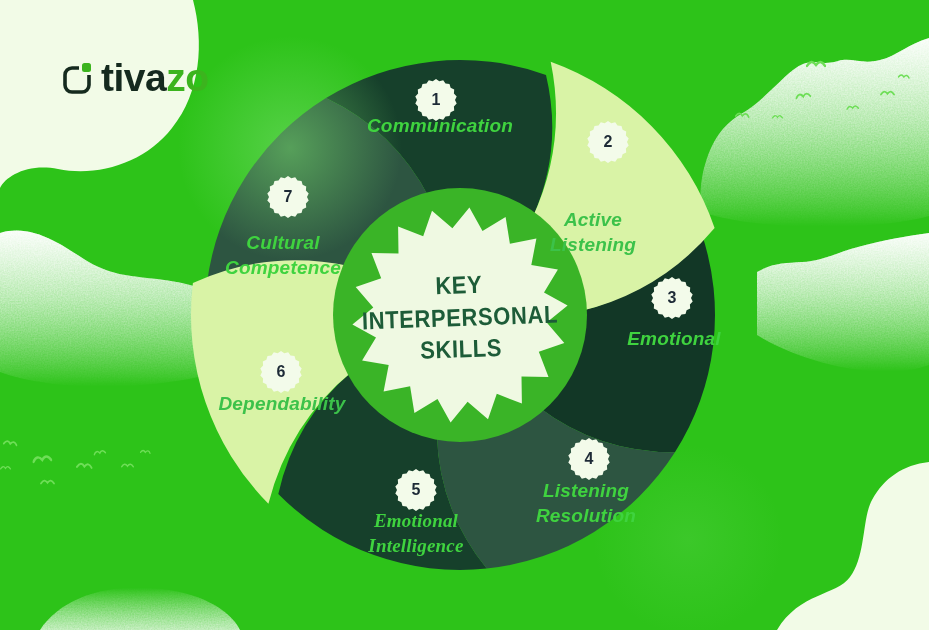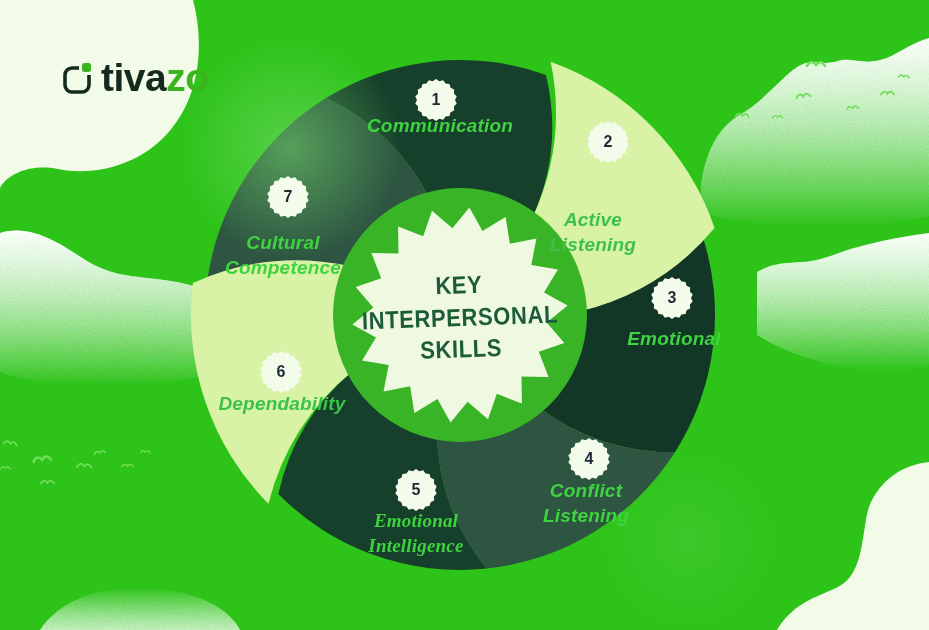--- a/index.html
+++ b/index.html
@@ -118,21 +118,21 @@
         </svg>
         <span class="num">3</span>
       </div>
       <div class="seg-label" style="left: 674px; top: 326px; max-width: 200px; color: var(--label-dark);">Emotional</div>
       <div class="badge" style="left: 589px; top: 459px;">
         <svg width="44" height="44" viewBox="0 0 44 44">
           <polygon points="22.0,1.0 25.3,3.3 29.2,2.3 31.5,5.5 35.5,5.9 36.6,9.8 40.2,11.5 39.9,15.5 42.7,18.4 41.0,22.0 42.7,25.6 39.9,28.5 40.2,32.5 36.6,34.2 35.5,38.1 31.5,38.5 29.2,41.7 25.3,40.7 22.0,43.0 18.7,40.7 14.8,41.7 12.5,38.5 8.5,38.1 7.4,34.2 3.8,32.5 4.1,28.5 1.3,25.6 3.0,22.0 1.3,18.4 4.1,15.5 3.8,11.5 7.4,9.8 8.5,5.9 12.5,5.5 14.8,2.3 18.7,3.3" style="fill:var(--badge)"></polygon>
         </svg>
         <span class="num">4</span>
       </div>
-      <div class="seg-label" style="left: 586px; top: 478px; max-width: 130px; color: var(--label-dark);">Conflict Listening</div>
+      <div class="seg-label" style="left: 586px; top: 478px; max-width: 130px; color: var(--label-dark);">Listening Resolution</div>
       <div class="badge" style="left: 416px; top: 490px;">
         <svg width="44" height="44" viewBox="0 0 44 44">
           <polygon points="22.0,1.0 25.3,3.3 29.2,2.3 31.5,5.5 35.5,5.9 36.6,9.8 40.2,11.5 39.9,15.5 42.7,18.4 41.0,22.0 42.7,25.6 39.9,28.5 40.2,32.5 36.6,34.2 35.5,38.1 31.5,38.5 29.2,41.7 25.3,40.7 22.0,43.0 18.7,40.7 14.8,41.7 12.5,38.5 8.5,38.1 7.4,34.2 3.8,32.5 4.1,28.5 1.3,25.6 3.0,22.0 1.3,18.4 4.1,15.5 3.8,11.5 7.4,9.8 8.5,5.9 12.5,5.5 14.8,2.3 18.7,3.3" style="fill:var(--badge)"></polygon>
         </svg>
         <span class="num">5</span>
       </div>
       <div class="seg-label" style="left: 416px; top: 508px; max-width: 160px; color: var(--label-dark); font-family: Liberation Serif, serif;">Emotional Intelligence</div>
       <div class="badge" style="left: 281px; top: 372px;">
         <svg width="44" height="44" viewBox="0 0 44 44">
           <polygon points="22.0,1.0 25.3,3.3 29.2,2.3 31.5,5.5 35.5,5.9 36.6,9.8 40.2,11.5 39.9,15.5 42.7,18.4 41.0,22.0 42.7,25.6 39.9,28.5 40.2,32.5 36.6,34.2 35.5,38.1 31.5,38.5 29.2,41.7 25.3,40.7 22.0,43.0 18.7,40.7 14.8,41.7 12.5,38.5 8.5,38.1 7.4,34.2 3.8,32.5 4.1,28.5 1.3,25.6 3.0,22.0 1.3,18.4 4.1,15.5 3.8,11.5 7.4,9.8 8.5,5.9 12.5,5.5 14.8,2.3 18.7,3.3" style="fill:var(--badge)"></polygon>

